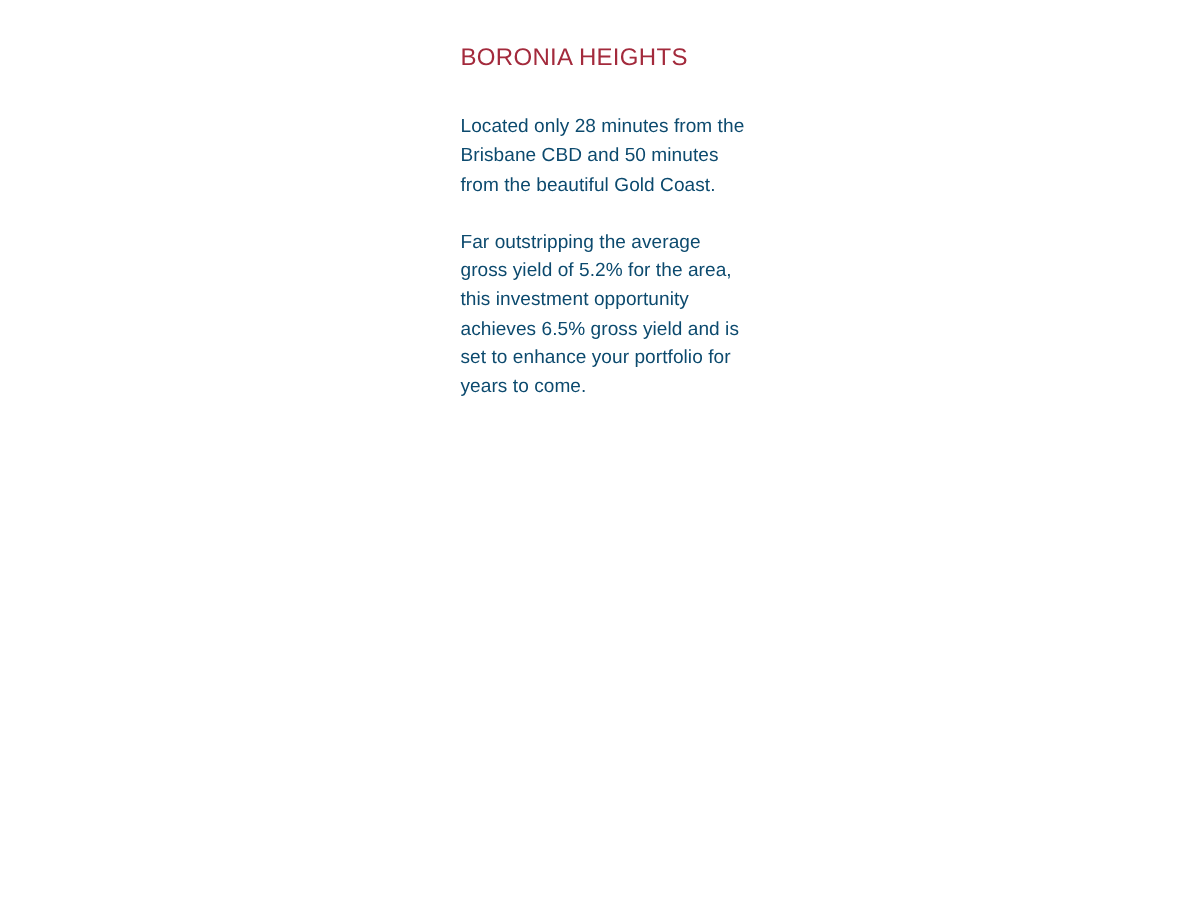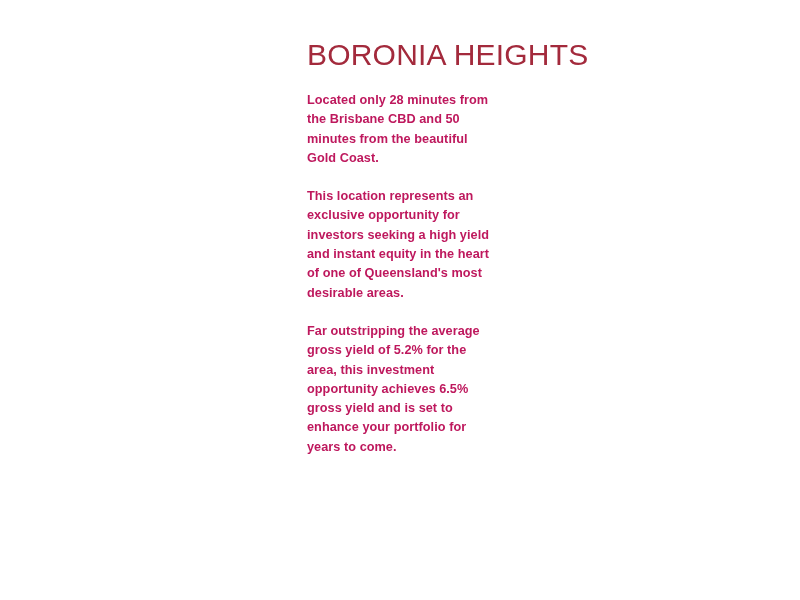--- a/index.html
+++ b/index.html
@@ -21,52 +21,51 @@
     background: #ffffff;
   }
   .content-column {
     position: absolute;
     left: 307px;
     top: 0;
     width: 192px;
   }
   .listing-title {
     color: #a32a3c;
-    font-size: 30px;
+    font-size: 16px;
     font-weight: 400;
     line-height: 28px;
     letter-spacing: 0.2px;
     margin: 0;
-    padding-top: 41px;
+    padding-top: 25px;
     white-space: nowrap;
   }
   .body-copy {
     margin: 0;
     padding-top: 22px;
   }
   .body-paragraph {
-    color: #be185d;
+    color: #0c4a6e;
     font-size: 12.7px;
     line-height: 19.3px;
-    font-weight: 700;
+    font-weight: 400;
     margin: 0 0 19px 0;
     letter-spacing: 0.05px;
   }
   .body-paragraph:last-child {
     margin-bottom: 0;
   }
 </style>
 </head>
 <body>
 
 <div class="page">
   <div class="content-column">
 
     <h1 class="listing-title">BORONIA HEIGHTS</h1>
 
     <div class="body-copy">
       <p class="body-paragraph">Located only 28 minutes from the Brisbane CBD and 50 minutes from the beautiful Gold Coast.</p>
-      <p class="body-paragraph">This location represents an exclusive opportunity for investors seeking a high yield and instant equity in the heart of one of Queensland's most desirable areas.</p>
       <p class="body-paragraph">Far outstripping the average gross yield of 5.2% for the area, this investment opportunity achieves 6.5% gross yield and is set to enhance your portfolio for years to come.</p>
     </div>
 
   </div>
 </div>
 
 </body></html>

